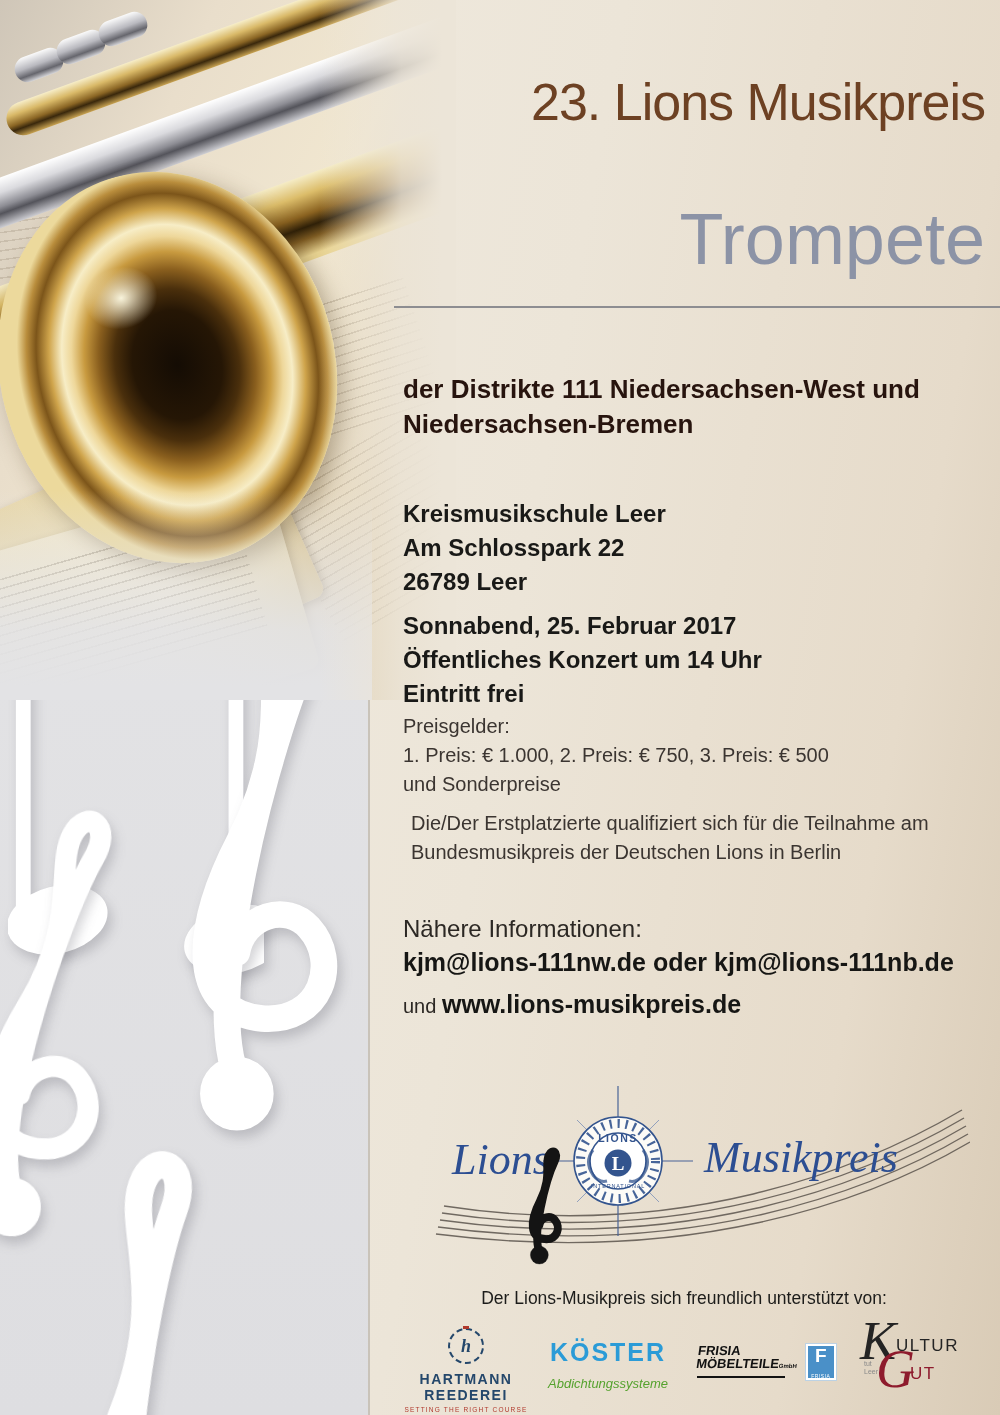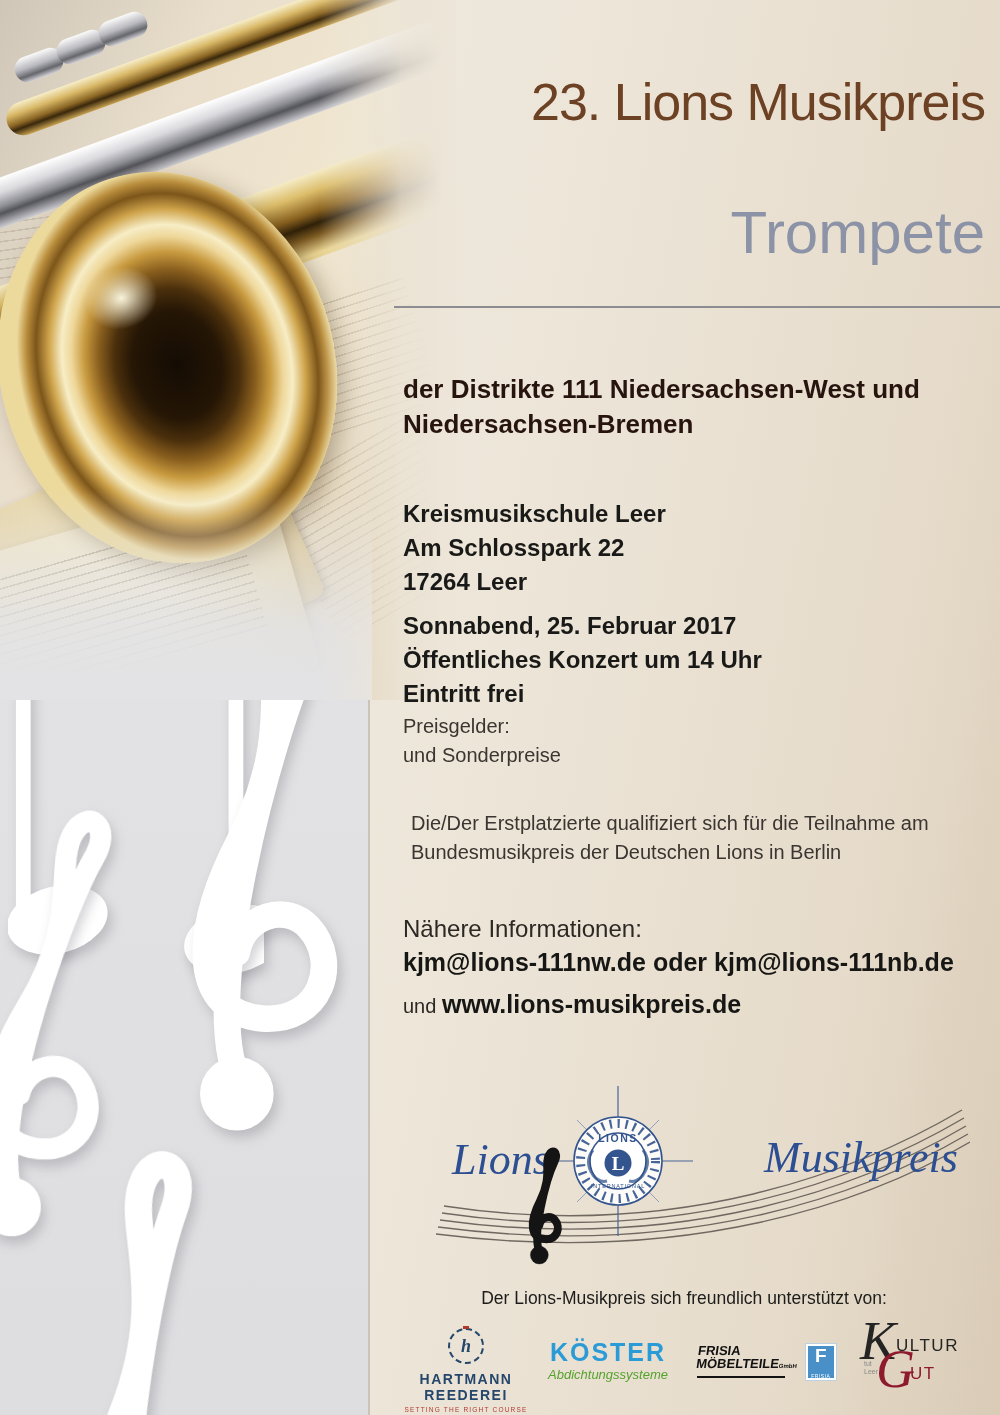--- a/index.html
+++ b/index.html
@@ -48,59 +48,59 @@
       radial-gradient(closest-side at 53% 50%,#140c04 0%,#251605 28%,#4a2f0c 39%,#8a5f1e 49%,#c89a3f 58%,#eed79a 66%,#f7edc6 72%,#cfa44b 80%,#7c551a 88%,#b98d3c 94%,#ecd99c 100%);
     box-shadow:6px 10px 22px rgba(70,50,20,.35);}
   .photo::before{content:"";position:absolute;left:0;top:0;bottom:0;width:372px;z-index:6;
     background:linear-gradient(to bottom,rgba(227,227,229,0) 70%,rgba(227,227,229,.9) 90%,#e3e3e5 98%);}
   .photo::after{content:"";position:absolute;inset:0;z-index:7;
     background:linear-gradient(to right,rgba(236,229,216,0) 70%,rgba(236,229,216,.85) 88%,#ece5d8 97%);}
   
   .title{position:absolute;right:15px;top:72px;z-index:10;color:#6d4123;
     font-size:52px;letter-spacing:-1px;white-space:nowrap;}
   .subtitle{position:absolute;right:15px;top:198px;z-index:10;color:#8c93a6;
-    font-size:60px;letter-spacing:0;white-space:nowrap;text-align:center;}
+    font-size:72px;letter-spacing:0;white-space:nowrap;text-align:center;}
   .rule{position:absolute;left:394px;top:306px;width:606px;height:2px;background:#8d8d91;z-index:9;}
   
   .districts{position:absolute;left:403px;top:372px;width:535px;z-index:10;
     font-weight:bold;font-size:26px;line-height:35px;color:#27140e;}
   .districts .l2{padding-right:32px;}
   .block{position:absolute;left:403px;z-index:10;}
   .venue{top:497px;font-weight:bold;font-size:24px;line-height:34px;color:#191917;}
   .event{top:609px;font-weight:bold;font-size:24px;line-height:34px;color:#191917;}
   .prizes{top:712px;font-size:20px;line-height:29px;color:#3b3531;}
   .qualification{top:809px;font-size:20px;line-height:29px;color:#3b3531;margin-left:8px;}
   .info-heading{top:915px;font-size:24px;color:#2c2824;}
   .info-emails{top:948px;font-weight:bold;font-size:25px;color:#161614;}
   .info-web{top:990px;font-size:20px;color:#2c2824;}
   .info-web b{font-size:25px;color:#161614;}
   
   .staff-swoosh{position:absolute;left:430px;top:1086px;z-index:10;}
   .staff-swoosh path{fill:none;stroke:#5a534c;stroke-width:1.4;opacity:.85;}
   .logo-word{position:absolute;z-index:12;font-family:"Liberation Serif",serif;
     font-style:italic;font-size:44px;color:#2c4e92;}
   .lw-left{left:452px;top:1134px;}
-  .lw-right{left:764px;top:1132px;text-align:right;}
+  .lw-right{left:704px;top:1132px;text-align:right;}
   .emblem{position:absolute;left:543px;top:1086px;z-index:11;}
   .logo-clef{position:absolute;left:520px;top:1138px;z-index:12;}
   .logo-clef-use{stroke:#141414;fill:#141414;}
   
   .supporters{position:absolute;left:368px;right:0;top:1288px;z-index:10;
     text-align:center;font-size:17.5px;color:#1c1c1a;}
   .sponsor{position:absolute;z-index:10;}
   .hartmann{left:396px;top:1328px;width:140px;text-align:center;color:#24476b;}
   .ha-circle{position:relative;width:32px;height:32px;margin:0 auto;border:2.5px dashed #24476b;
     border-radius:50%;display:flex;align-items:center;justify-content:center;}
   .ha-circle .tick{position:absolute;top:-4px;left:50%;margin-left:-3px;width:6px;height:3px;background:#b0392d;}
   .ha-h{font-family:"Liberation Serif",serif;font-style:italic;font-weight:bold;font-size:18px;}
   .ha-name{margin-top:7px;font-size:14px;font-weight:bold;letter-spacing:1.5px;}
   .ha-tag{margin-top:3px;font-size:6.5px;letter-spacing:1.2px;color:#b0392d;}
   .koester{left:548px;top:1338px;width:120px;text-align:center;}
   .ko-name{font-size:25px;font-weight:bold;letter-spacing:2px;color:#2b9bd7;}
-  .ko-tag{font-size:13px;font-style:italic;color:#55a22e;margin-top:0;}
+  .ko-tag{font-size:13px;font-style:italic;color:#55a22e;margin-top:9px;}
   .frisia{left:697px;top:1344px;width:130px;display:flex;align-items:flex-start;gap:8px;}
   .fr-text{transform:skewX(-8deg);font-weight:bold;font-size:13px;line-height:13px;color:#121212;white-space:nowrap;}
   .fr-text .gmbh{font-size:6px;font-weight:bold;}
   .fr-underline{width:88px;height:2px;background:#121212;margin-top:3px;}
   .fr-badge{position:relative;width:30px;height:36px;background:#4a90c8;box-shadow:inset 0 0 0 2px #fff,0 0 0 1px #bcd2e4;flex:none;}
   .fr-f{position:absolute;top:1px;left:0;right:0;text-align:center;color:#fff;font-weight:bold;font-size:19px;}
   .fr-badge-text{position:absolute;bottom:1px;left:0;right:0;text-align:center;color:#fff;font-size:5px;letter-spacing:.5px;}
   .kulturgut{left:854px;top:1318px;width:115px;height:85px;}
   .kulturgut span{position:absolute;}
   .kg-k{left:6px;top:-8px;font-family:"Liberation Serif",serif;font-style:italic;font-size:54px;color:#242424;}
@@ -171,31 +171,32 @@
   <div class="rule"></div>
 
   <div class="districts">
     <div class="l1">der Distrikte 111 Niedersachsen-West und</div>
     <div class="l2">Niedersachsen-Bremen</div>
   </div>
 
   <div class="block venue">
     <div>Kreismusikschule Leer</div>
     <div>Am Schlosspark 22</div>
-    <div>17264 Leer</div>
+    <div>26789 Leer</div>
   </div>
 
   <div class="block event">
     <div>Sonnabend, 25. Februar 2017</div>
     <div>Öffentliches Konzert um 14 Uhr</div>
     <div>Eintritt frei</div>
   </div>
 
   <div class="block prizes">
     <div>Preisgelder:</div>
+    <div>1. Preis: € 1.000, 2. Preis: € 750, 3. Preis: € 500</div>
     <div>und Sonderpreise</div>
   </div>
 
   <div class="block qualification">
     <div>Die/Der Erstplatzierte qualifiziert sich für die Teilnahme am</div>
     <div>Bundesmusikpreis der Deutschen Lions in Berlin</div>
   </div>
 
   <div class="block info-heading">Nähere Informationen:</div>
   <div class="block info-emails">kjm@lions-111nw.de oder kjm@lions-111nb.de</div>

